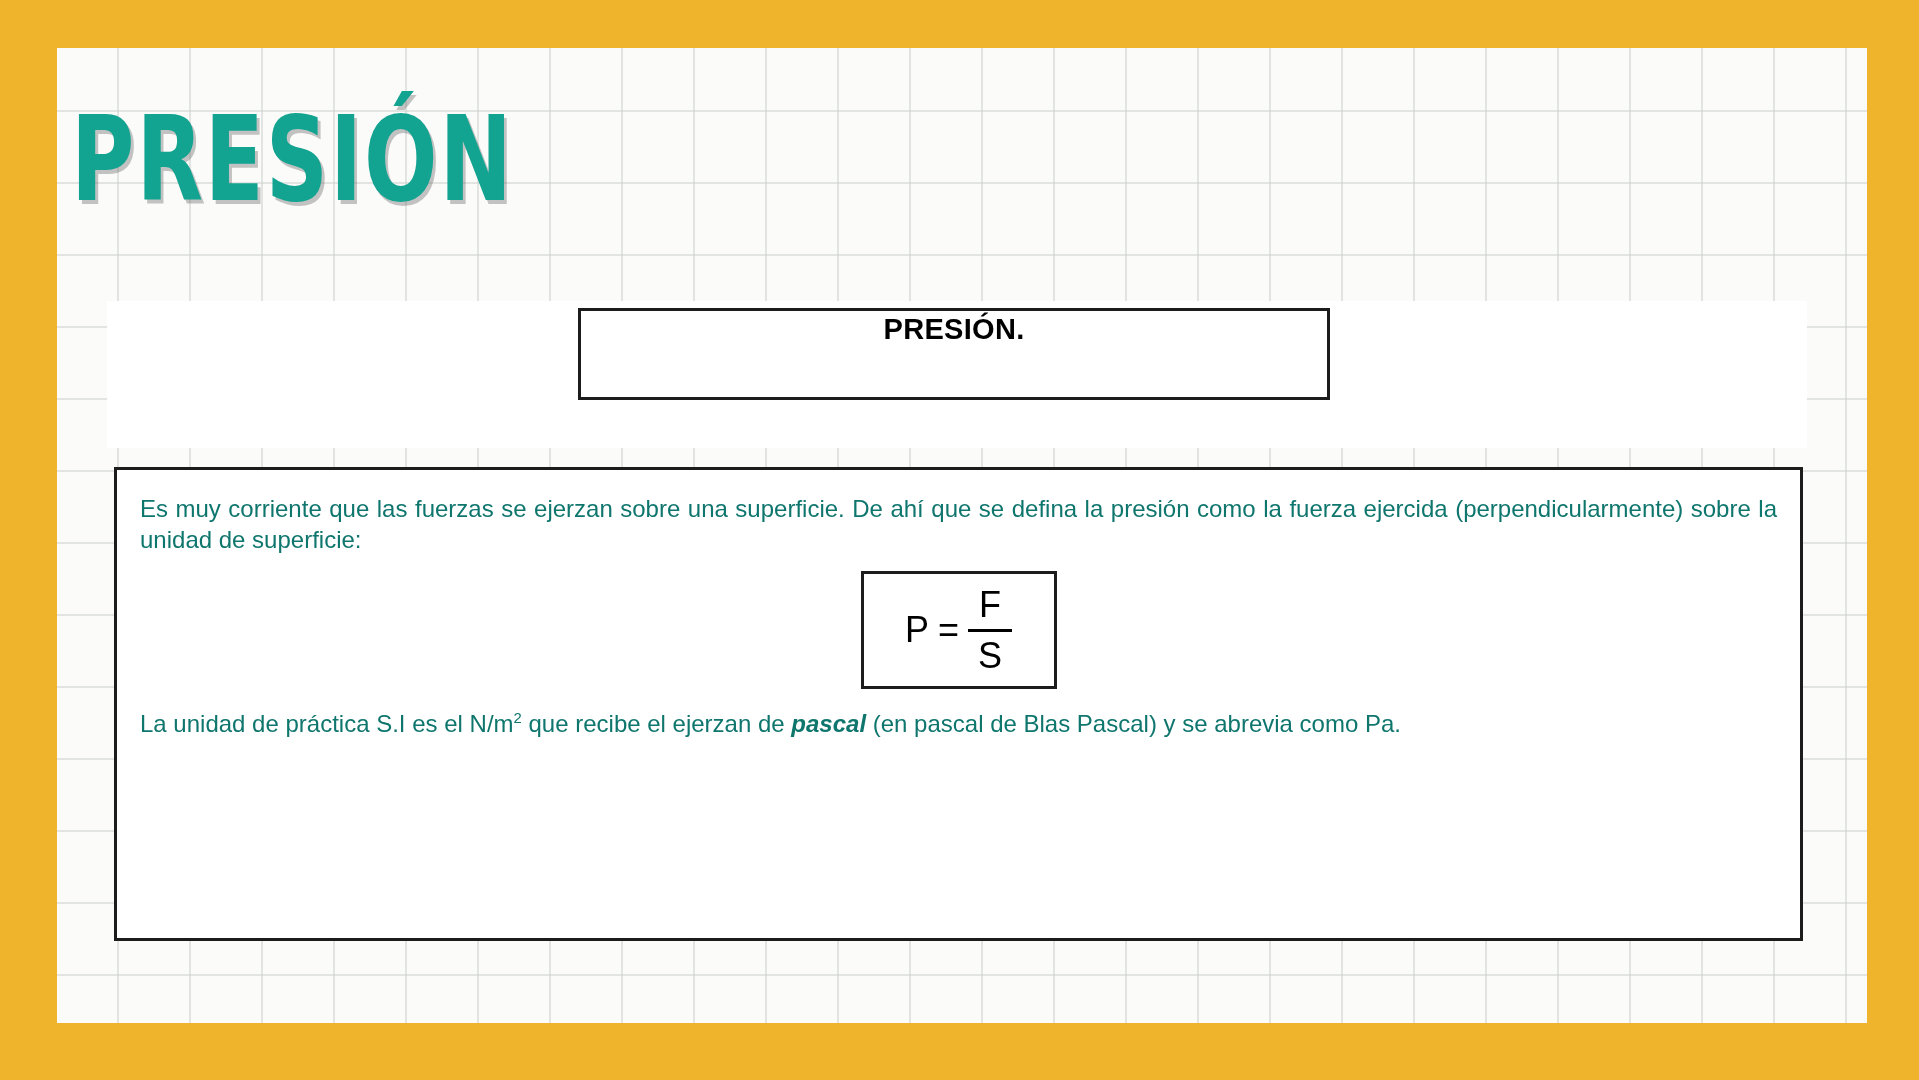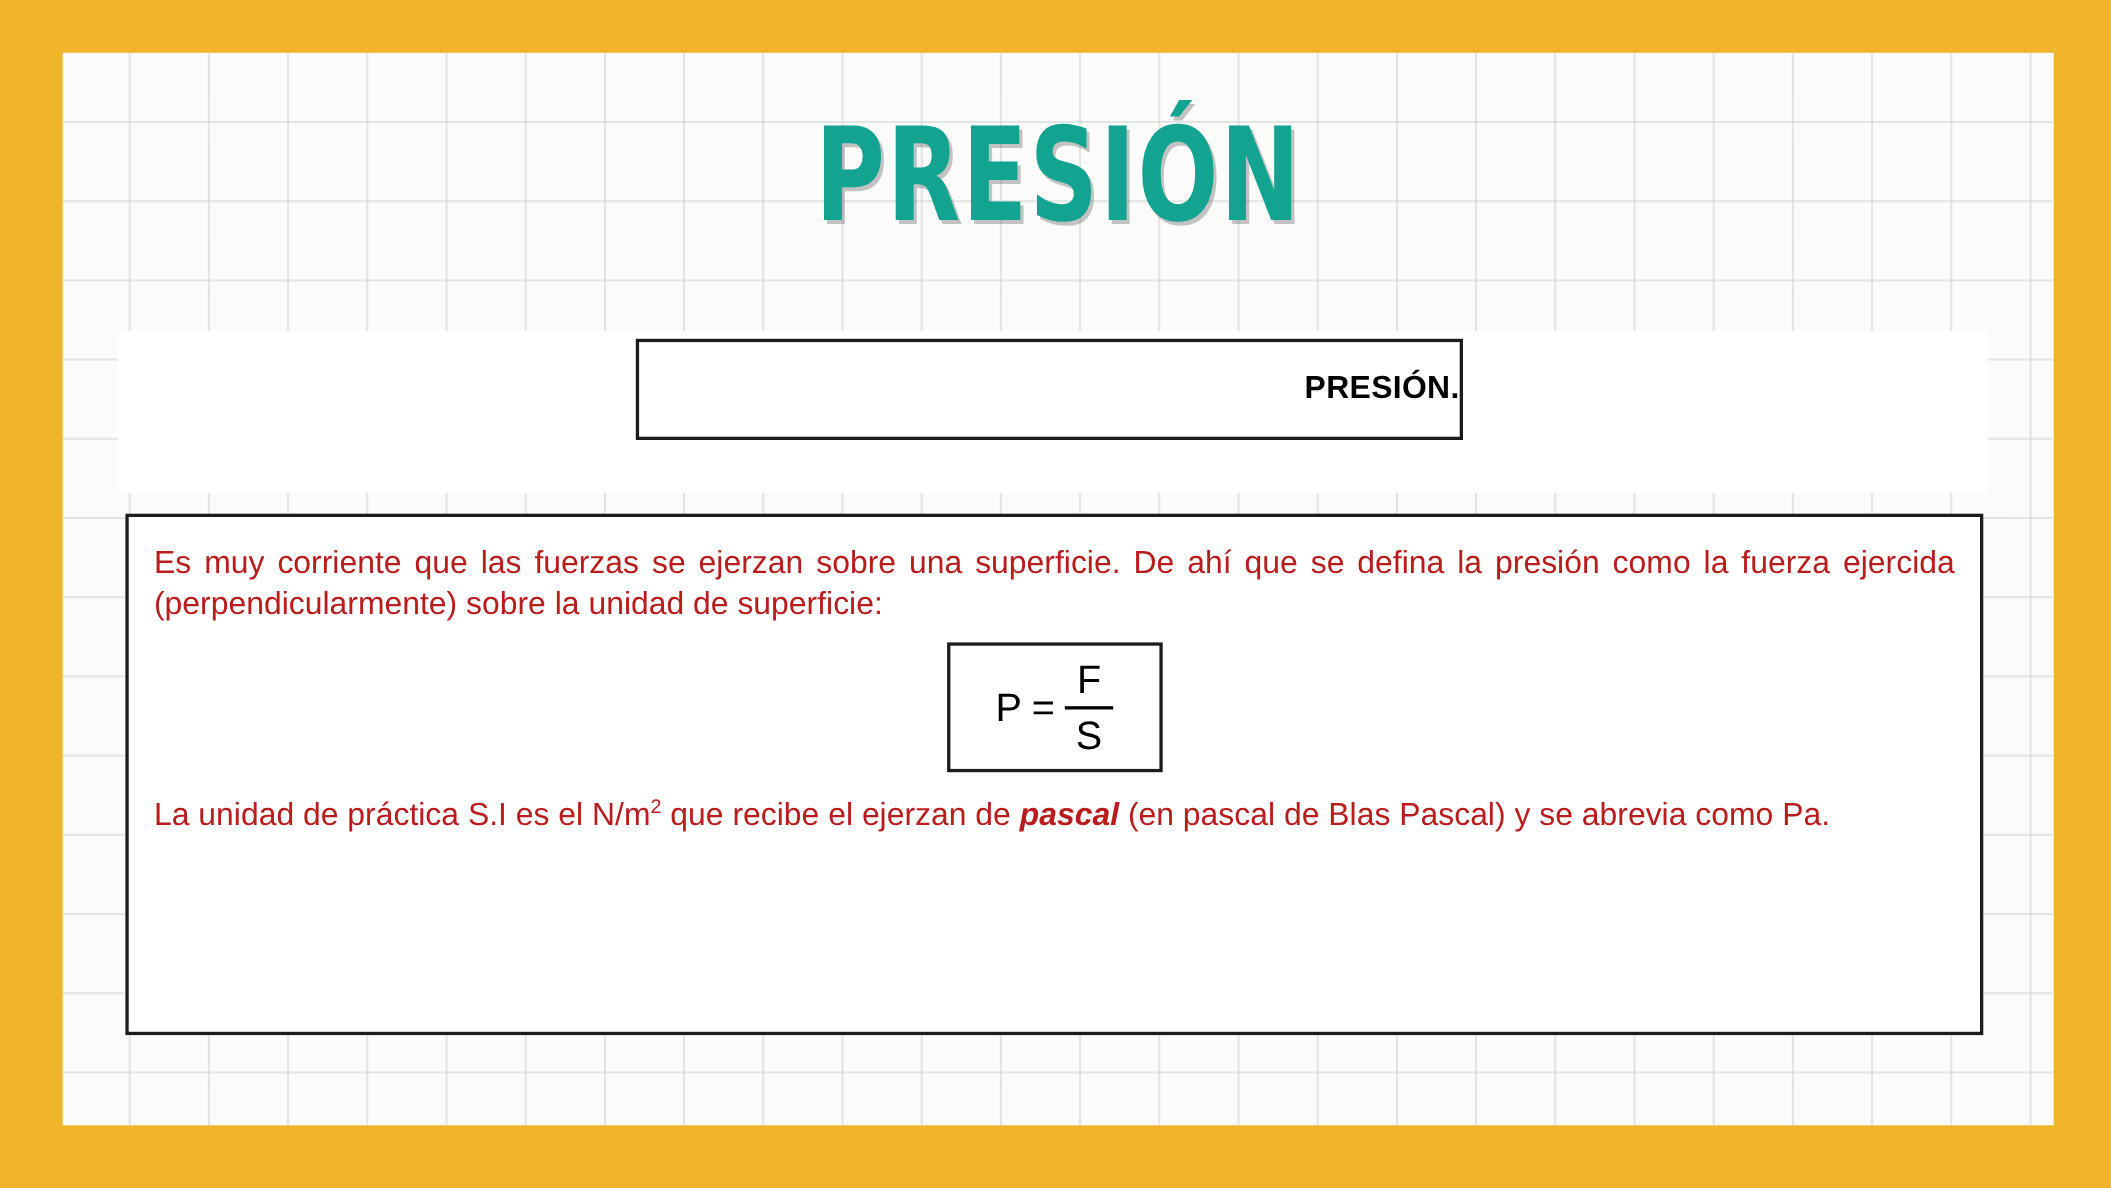--- a/index.html
+++ b/index.html
@@ -24,21 +24,21 @@
       linear-gradient(to bottom, rgba(205,210,205,0.55) 2px, transparent 2px);
     background-size:72px 72px;
     background-position:-12px -10px;
   }
 
   
   #title-area {
     position:absolute;
     left:57px; top:90px;
     width:1810px; height:140px;
-    display:flex; align-items:center; justify-content:center;
+    display:flex; align-items:center; 
   }
   #doc-title {
     font-family:"DejaVu Sans", sans-serif;
     font-weight:bold;
     font-size:92px;
     letter-spacing:2px;
     color:#13A391;
     text-shadow:3px 3px 0 rgba(90,90,90,0.35);
     transform:scaleY(1.28) scaleX(0.94);
     transform-origin:center;
@@ -54,44 +54,44 @@
     background:#FFFFFF;
   }
 
   
   #header-box {
     position:absolute;
     left:578px; top:308px;
     width:752px; height:92px;
     background:#FFFFFF;
     border:3px solid #1C1C1C;
-    display:flex; flex-direction:column;
-    align-items:flex-end; justify-content:center;
+    display:flex; flex-direction:row;
+    align-items:flex-start; justify-content:center;
   }
   #header-box .hline {
     font-size:29px;
     font-weight:bold;
     color:#000000;
     line-height:1.28;
     letter-spacing:0.3px;
   }
 
   
   #body-box {
     position:absolute;
     left:114px; top:467px;
     width:1689px; height:474px;
     background:#FFFFFF;
     border:3px solid #1C1C1C;
     padding:22px 23px 18px 23px;
   }
   .para {
-    font-size:29px;
+    font-size:24px;
     line-height:1.28;
-    color:#b91c1c;
+    color:#0f766e;
     text-align:justify;
     text-justify:inter-word;
   }
   #para-intro  { margin-top:2px; }
   #para-unit   { margin-top:20px; }
   #para-hecto  { margin-top:22px; }
 
   b.bi { font-weight:bold; font-style:italic;margin-top:35px; }
   b.bb { font-weight:normal; font-style:normal; }
   sup  { font-size:0.62em; vertical-align:super; }

